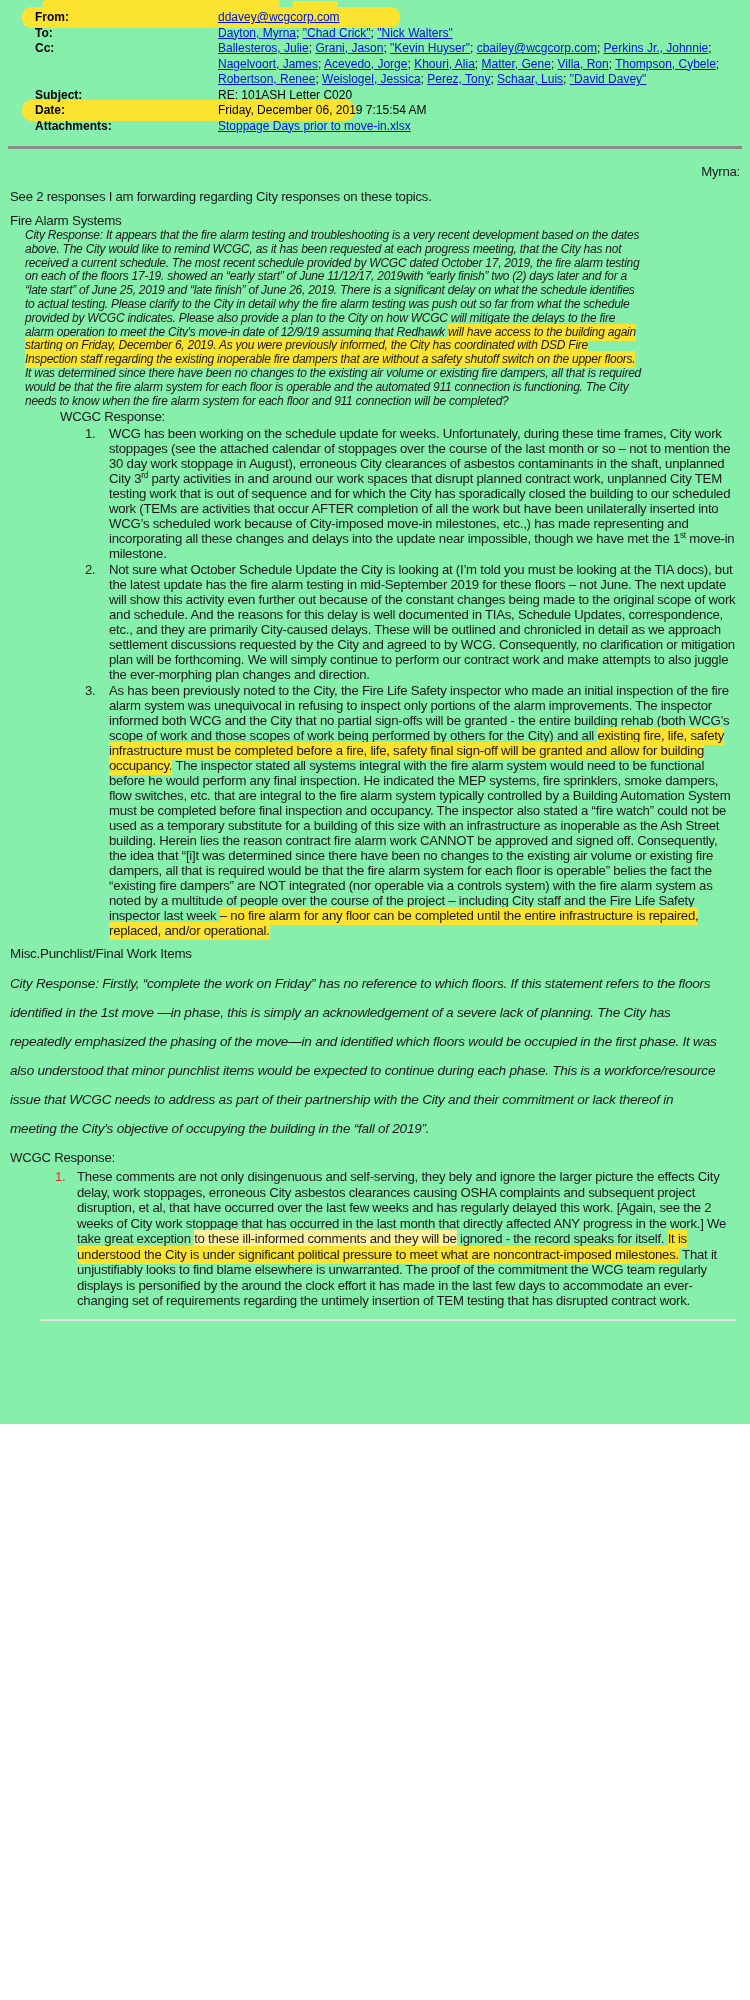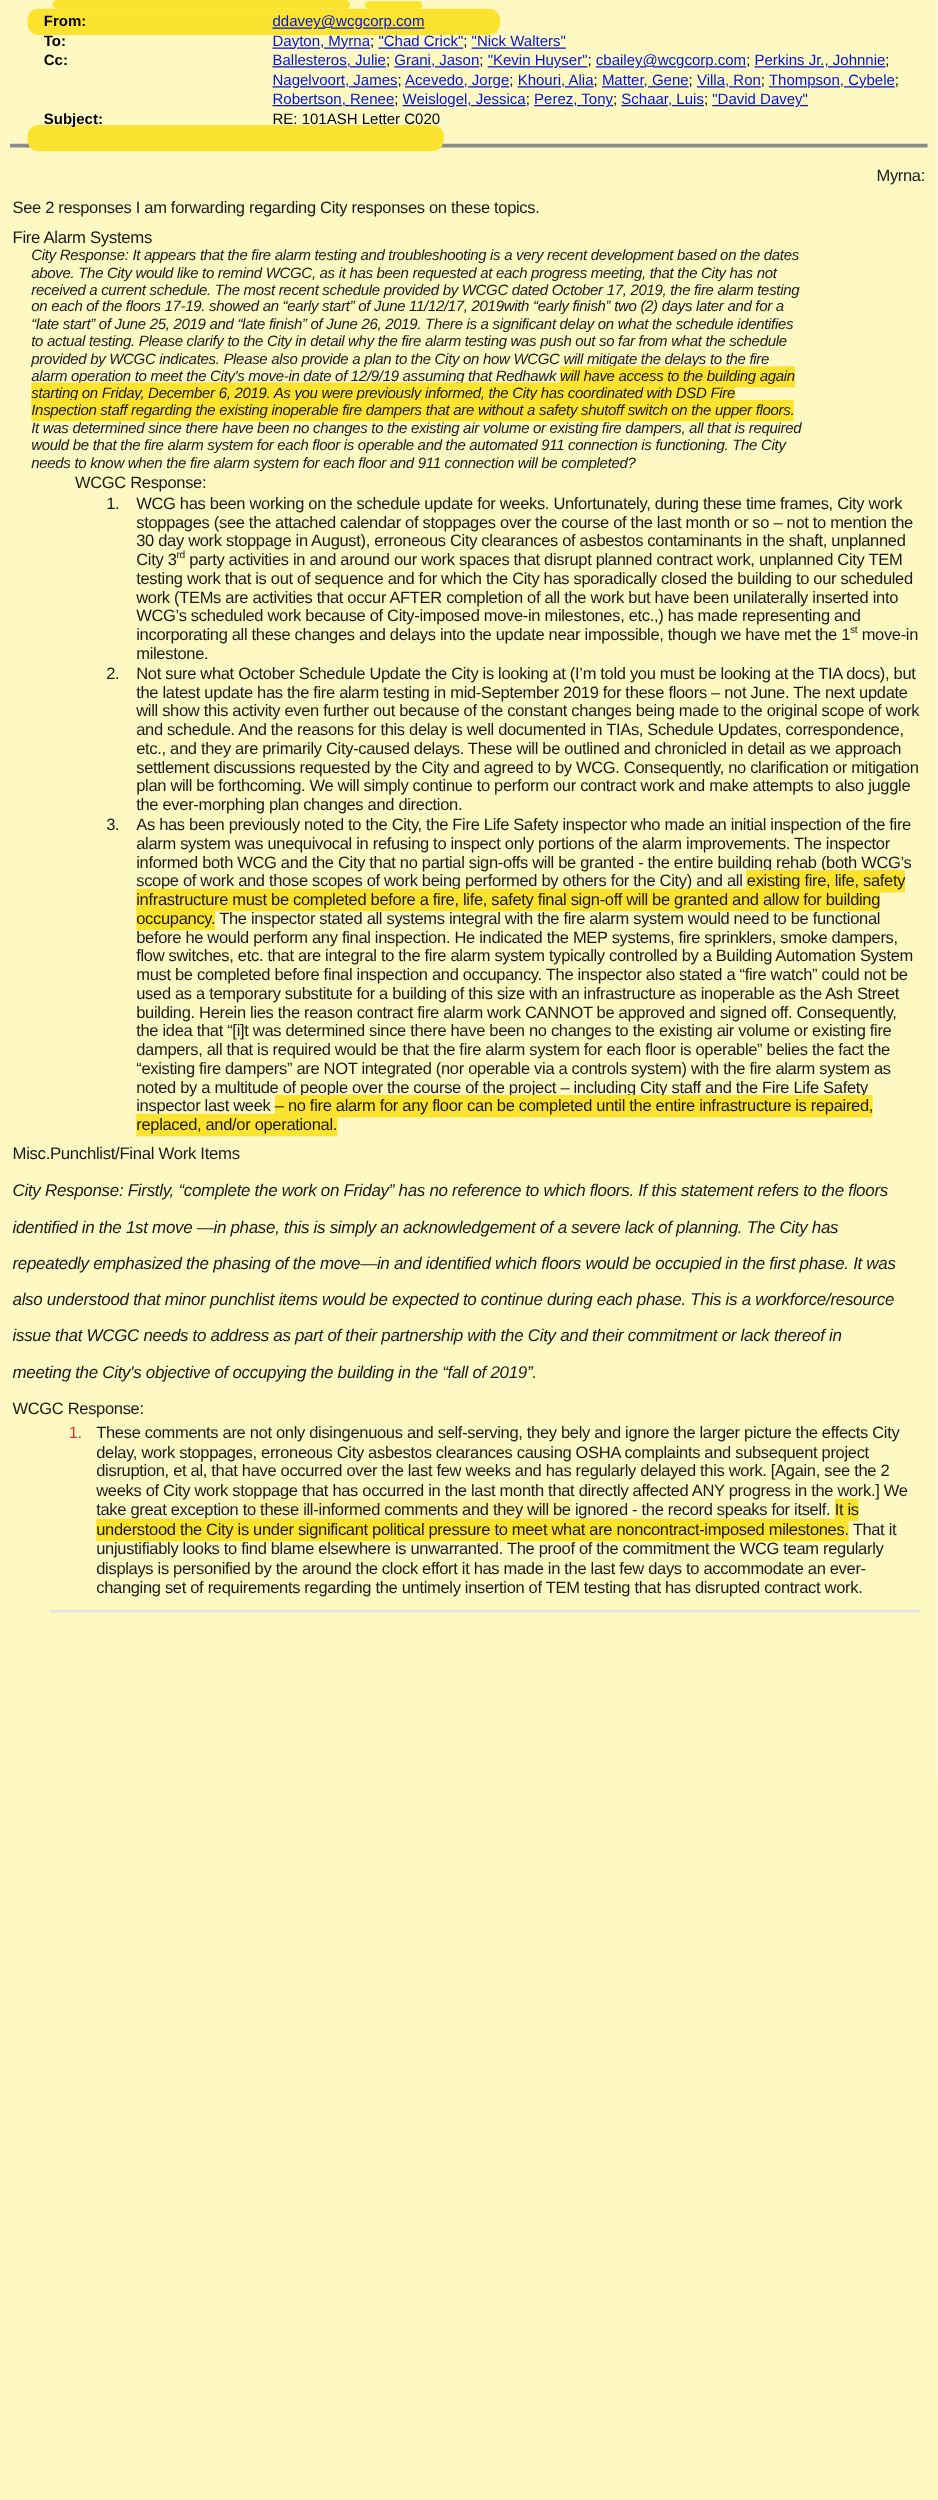--- a/index.html
+++ b/index.html
@@ -1,18 +1,18 @@
 <!DOCTYPE html>
 <html><head>
 <meta charset="utf-8">
 <style>
   html,body{margin:0;padding:0;background:#ffffff;}
   body{width:750px;height:2000px;font-family:"Liberation Sans",sans-serif;color:#141414;
        -webkit-font-smoothing:antialiased;}
-  .page{position:relative;width:750px;height:2000px;overflow:hidden;background:#fef9c3;}
+  .page{position:relative;width:750px;height:1424px;overflow:hidden;background:#86efac;}
 
   
   .email-header{position:relative;padding:10px 6px 4px 35px;font-size:12px;}
   .hdr-row{display:flex;position:relative;z-index:2;line-height:15.5px;}
   .hdr-label{width:183px;flex-shrink:0;font-weight:bold;color:#000;}
   .hdr-value{flex:1;padding-right:6px;color:#000;}
   a.lnk{color:#0013d8;text-decoration:underline;cursor:pointer;margin-top:40px;}
   .swash{position:absolute;background:#fbe32f;border-radius:9px;z-index:1;}
   .swash-top{left:42px;top:0px;width:238px;height:7px;border-radius:4px;}
   .swash-top2{left:292px;top:1px;width:46px;height:6px;border-radius:4px;}
@@ -60,20 +60,28 @@
       <div class="hdr-value"><a href="#" class="lnk">Dayton, Myrna</a>; <a href="#" class="lnk">"Chad Crick"</a>; <a href="#" class="lnk">"Nick Walters"</a></div>
     </div>
     <div class="hdr-row">
       <div class="hdr-label">Cc:</div>
       <div class="hdr-value"><a href="#" class="lnk">Ballesteros, Julie</a>; <a href="#" class="lnk">Grani, Jason</a>; <a href="#" class="lnk">"Kevin Huyser"</a>; <a href="#" class="lnk">cbailey@wcgcorp.com</a>; <a href="#" class="lnk">Perkins Jr., Johnnie</a>; <a href="#" class="lnk">Nagelvoort, James</a>; <a href="#" class="lnk">Acevedo, Jorge</a>; <a href="#" class="lnk">Khouri, Alia</a>; <a href="#" class="lnk">Matter, Gene</a>; <a href="#" class="lnk">Villa, Ron</a>; <a href="#" class="lnk">Thompson, Cybele</a>; <a href="#" class="lnk">Robertson, Renee</a>; <a href="#" class="lnk">Weislogel, Jessica</a>; <a href="#" class="lnk">Perez, Tony</a>; <a href="#" class="lnk">Schaar, Luis</a>; <a href="#" class="lnk">"David Davey"</a></div>
     </div>
     <div class="hdr-row">
       <div class="hdr-label">Subject:</div>
       <div class="hdr-value">RE: 101ASH Letter C020</div>
     </div>
+    <div class="hdr-row">
+      <div class="hdr-label">Date:</div>
+      <div class="hdr-value">Friday, December 06, 2019 7:15:54 AM</div>
+    </div>
+    <div class="hdr-row">
+      <div class="hdr-label">Attachments:</div>
+      <div class="hdr-value"><a href="#" class="lnk">Stoppage Days prior to move-in.xlsx</a></div>
+    </div>
   </div>
 
   <div class="top-divider"></div>
 
   <div class="email-body">
     <div class="greeting">Myrna:</div>
     <div class="intro">See 2 responses I am forwarding regarding City responses on these topics.</div>
 
     <div class="sec-heading">Fire Alarm Systems</div>
     <div class="city-resp-1"><span>City Response: It appears that the fire alarm testing and troubleshooting is a very recent development based on the dates above. The City would like to remind WCGC, as it has been requested at each progress meeting, that the City has not received a current schedule. The most recent schedule provided by WCGC dated October 17, 2019, the fire alarm testing on each of the floors 17-19. showed an “early start” of June 11/12/17, 2019with “early finish” two (2) days later and for a “late start” of June 25, 2019 and “late finish” of June 26, 2019. There is a significant delay on what the schedule identifies to actual testing.  Please clarify to the City in detail why the fire alarm testing was push out so far from what the schedule provided by WCGC indicates. Please also provide a plan to the City on how WCGC will mitigate the delays to the fire alarm operation to meet the City's move-in date of 12/9/19 assuming that Redhawk </span><span class="hl">will have access to the building again starting on Friday, December 6, 2019. As you were previously informed, the City has coordinated with DSD Fire Inspection staff regarding the existing inoperable fire dampers that are without a safety shutoff switch on the upper floors.</span><span> It was determined since there have been no changes to the existing air volume or existing fire dampers, all that is required would be that the fire alarm system for each floor is operable and the automated 911 connection is functioning. The City needs to know when the fire alarm system for each floor and 911 connection will be completed?</span></div>

